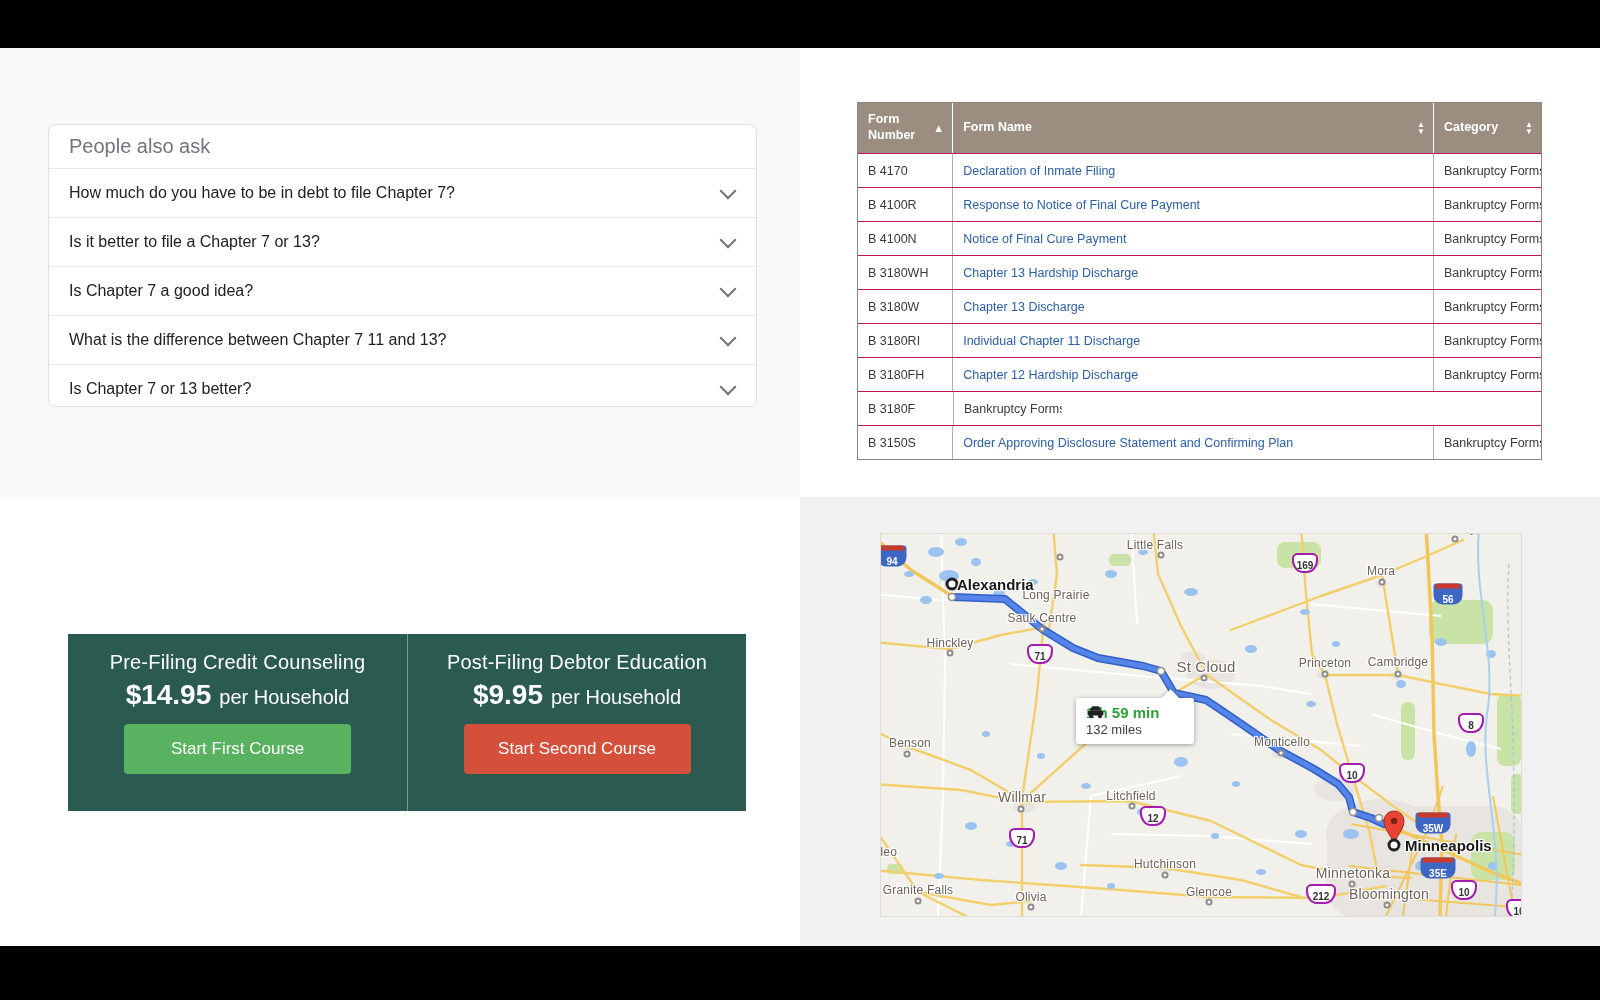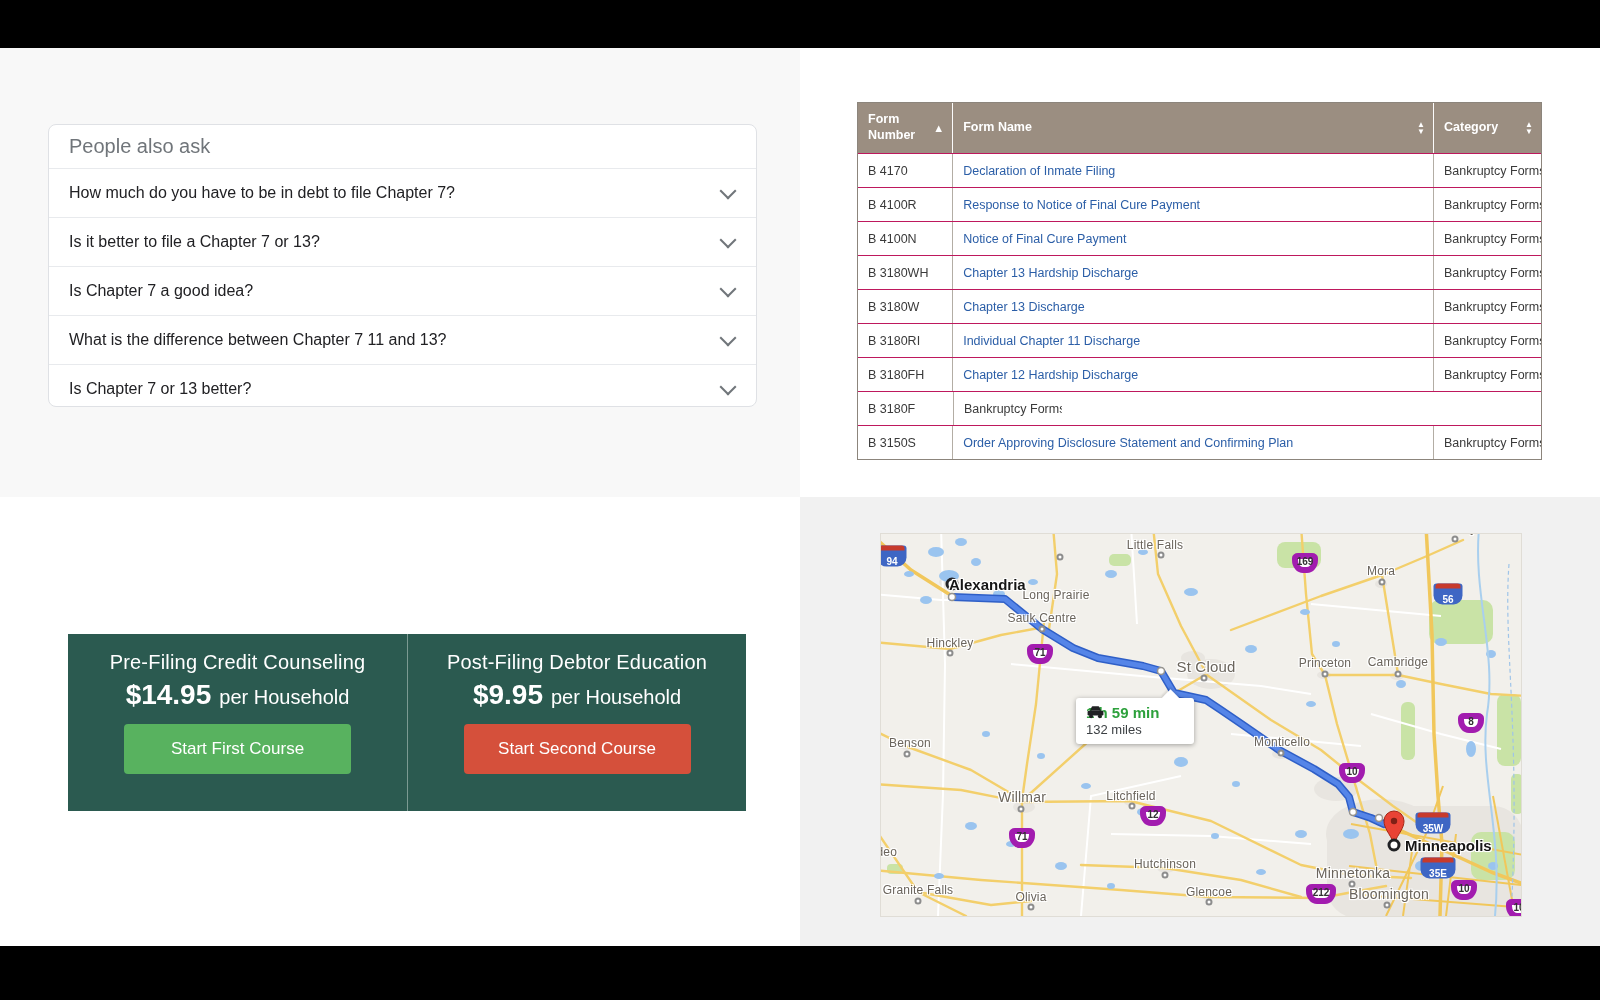--- a/index.html
+++ b/index.html
@@ -63,21 +63,21 @@
   .ml-town{position:absolute;transform:translate(-50%,-50%);font-size:12px;color:#6a645c;
            white-space:nowrap;letter-spacing:.2px;
            text-shadow:-1px -1px 0 #fff,1px -1px 0 #fff,-1px 1px 0 #fff,1px 1px 0 #fff,0 0 3px #fff;}
   .ml-city{position:absolute;transform:translate(0,-50%);font-size:15px;font-weight:bold;color:#161616;
            white-space:nowrap;
            text-shadow:-1px -1px 0 #fff,1px -1px 0 #fff,-1px 1px 0 #fff,1px 1px 0 #fff,0 0 3px #fff;}
   .ml-dot{position:absolute;width:7px;height:7px;border-radius:50%;background:#fff;
           border:2px solid #8d8d8d;transform:translate(-50%,-50%);box-sizing:border-box;}
   .ml-shield{position:absolute;transform:translate(-50%,-50%);display:flex;align-items:flex-end;
              justify-content:center;box-sizing:border-box;}
-  .sh-us{width:26px;height:20px;background:#fff;border:6px solid #a21caf;
+  .sh-us{width:26px;height:20px;background:#fff;border:2px solid #a21caf;
          border-radius:6px 6px 11px 11px / 5px 5px 13px 13px;font-size:10px;font-weight:bold;color:#333;}
   .sh-i{width:29px;height:21px;background:#3e66c4;border-radius:3px 3px 9px 9px;color:#fff;
         font-size:10px;font-weight:bold;padding-top:4px;position:relative;}
   .sh-i::before{content:"";position:absolute;top:0;left:2px;right:2px;height:5px;background:#c73a2c;
                 border-radius:3px 3px 0 0;}
   .infobox{position:absolute;left:195px;top:164px;width:118px;height:46px;background:#fff;
            border-radius:3px;box-shadow:0 1px 5px rgba(0,0,0,.35);padding:6px 10px;box-sizing:border-box;
            cursor:pointer;z-index:5;}
   .ib-tip{position:absolute;top:-6px;left:88px;width:13px;height:13px;background:#fff;
           transform:rotate(45deg);box-shadow:-2px -2px 2px rgba(0,0,0,.10);}
@@ -401,21 +401,21 @@
           <div class="ml-dot" style="left: 471px; top: 350px;"></div>
           <div class="ml-town" style="left: 508px; top: 360px; font-size: 14px;">Bloomington</div>
           <div class="ml-dot" style="left: 506px; top: 371px;"></div>
           <div class="ml-town" style="left: 328px; top: 358px;">Glencoe</div>
           <div class="ml-dot" style="left: 328px; top: 368px;"></div>
           <div class="ml-town" style="left: 150px; top: 363px;">Olivia</div>
           <div class="ml-dot" style="left: 150px; top: 373px;"></div>
           <div class="ml-town" style="left: 37px; top: 356px;">Granite Falls</div>
           <div class="ml-dot" style="left: 37px; top: 367px;"></div>
           <div class="ml-town" style="left: -16px; top: 318px;">Montevideo</div>
-          <div class="ml-city" style="left: 68px; top: 50px;">Alexandria</div>
+          <div class="ml-city" style="left: 76px; top: 50px;">Alexandria</div>
           <div class="ml-city" style="left: 524px; top: 311px;">Minneapolis</div>
           <div class="ml-shield sh-i" style="left: 11px; top: 22px;">
             <span>94</span>
           </div>
           <div class="ml-shield sh-i" style="left: 567px; top: 39px;">
             <span>56</span>
           </div>
           <div class="ml-shield sh-i" style="width: 35px; left: 552px; top: 247px;">
             <span>35W</span>
           </div>

